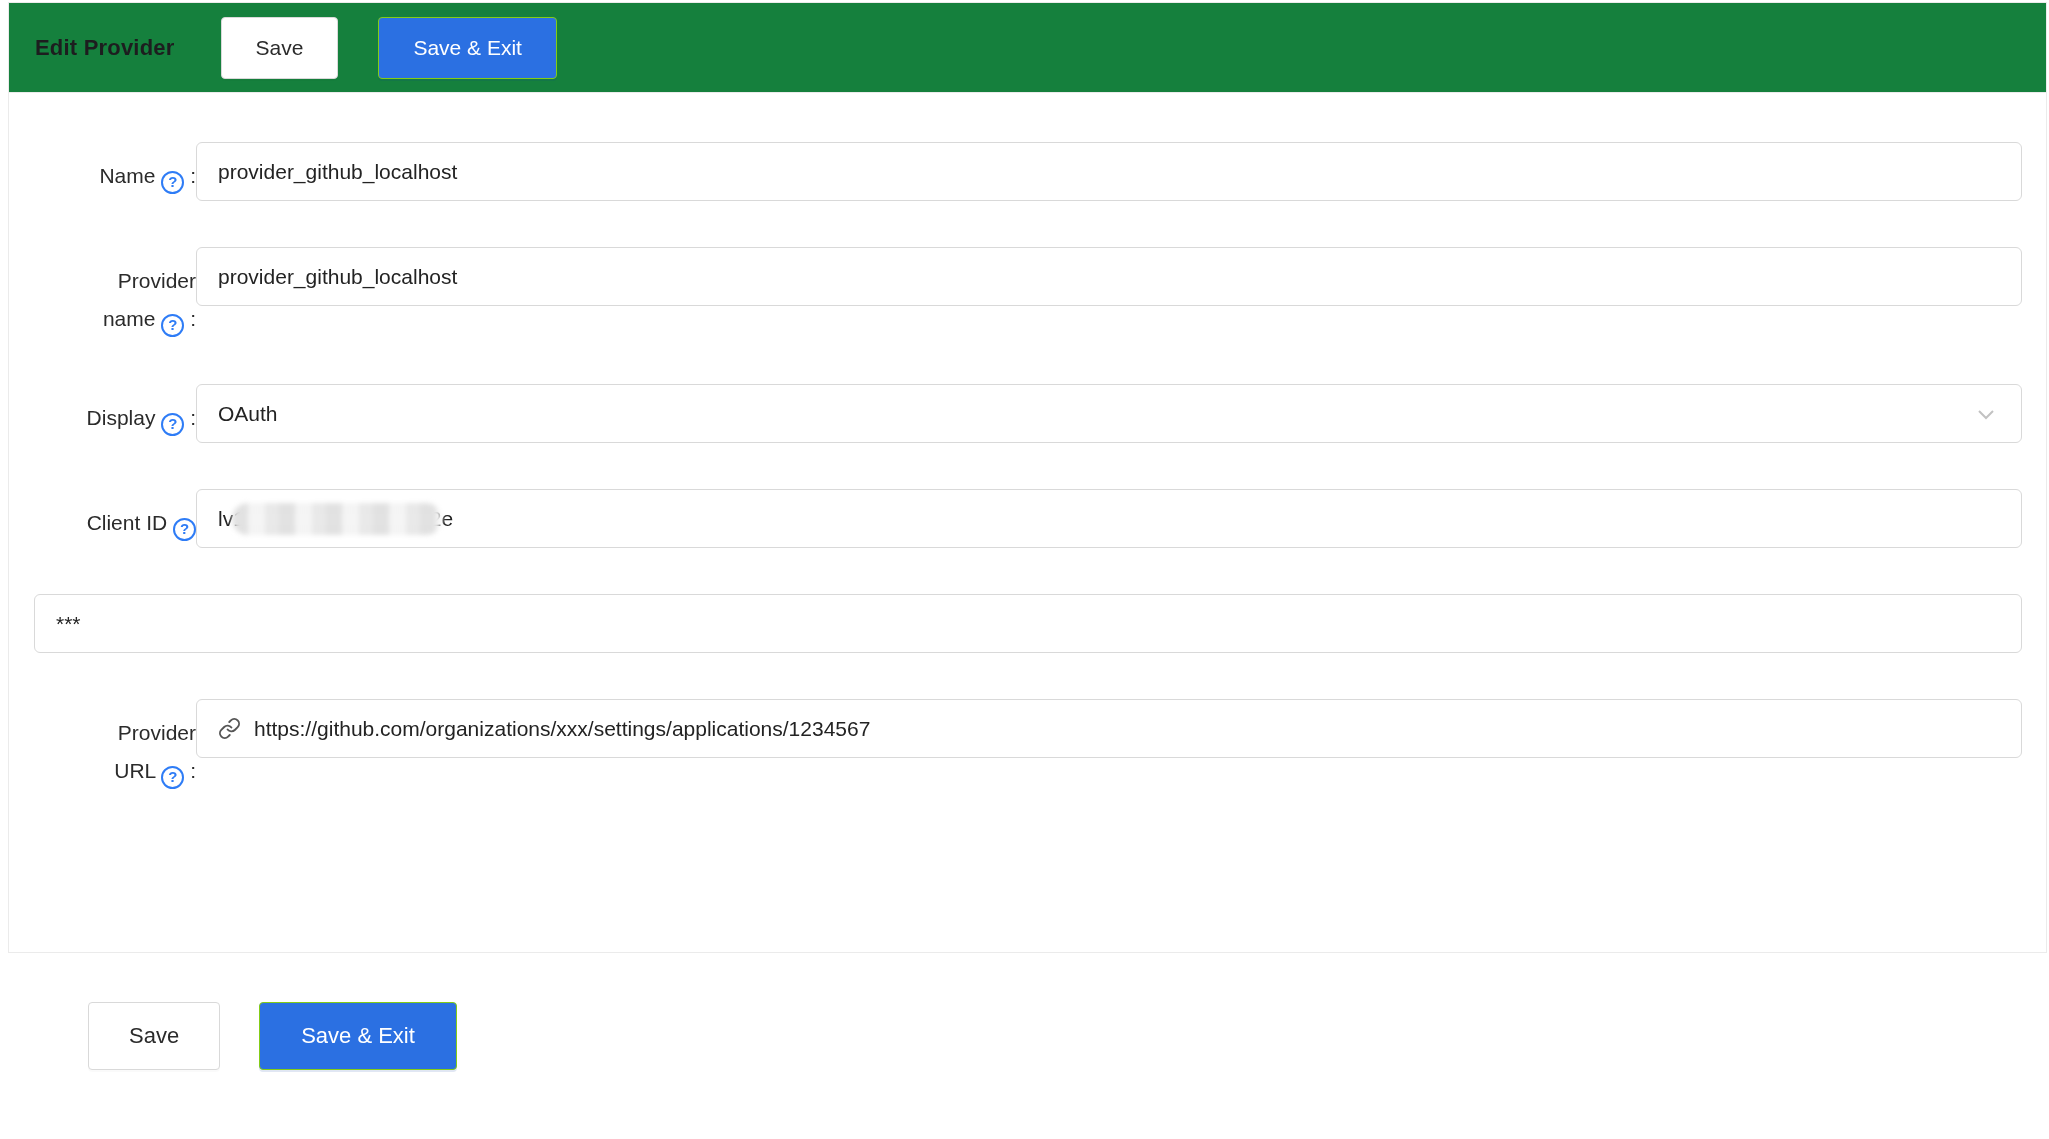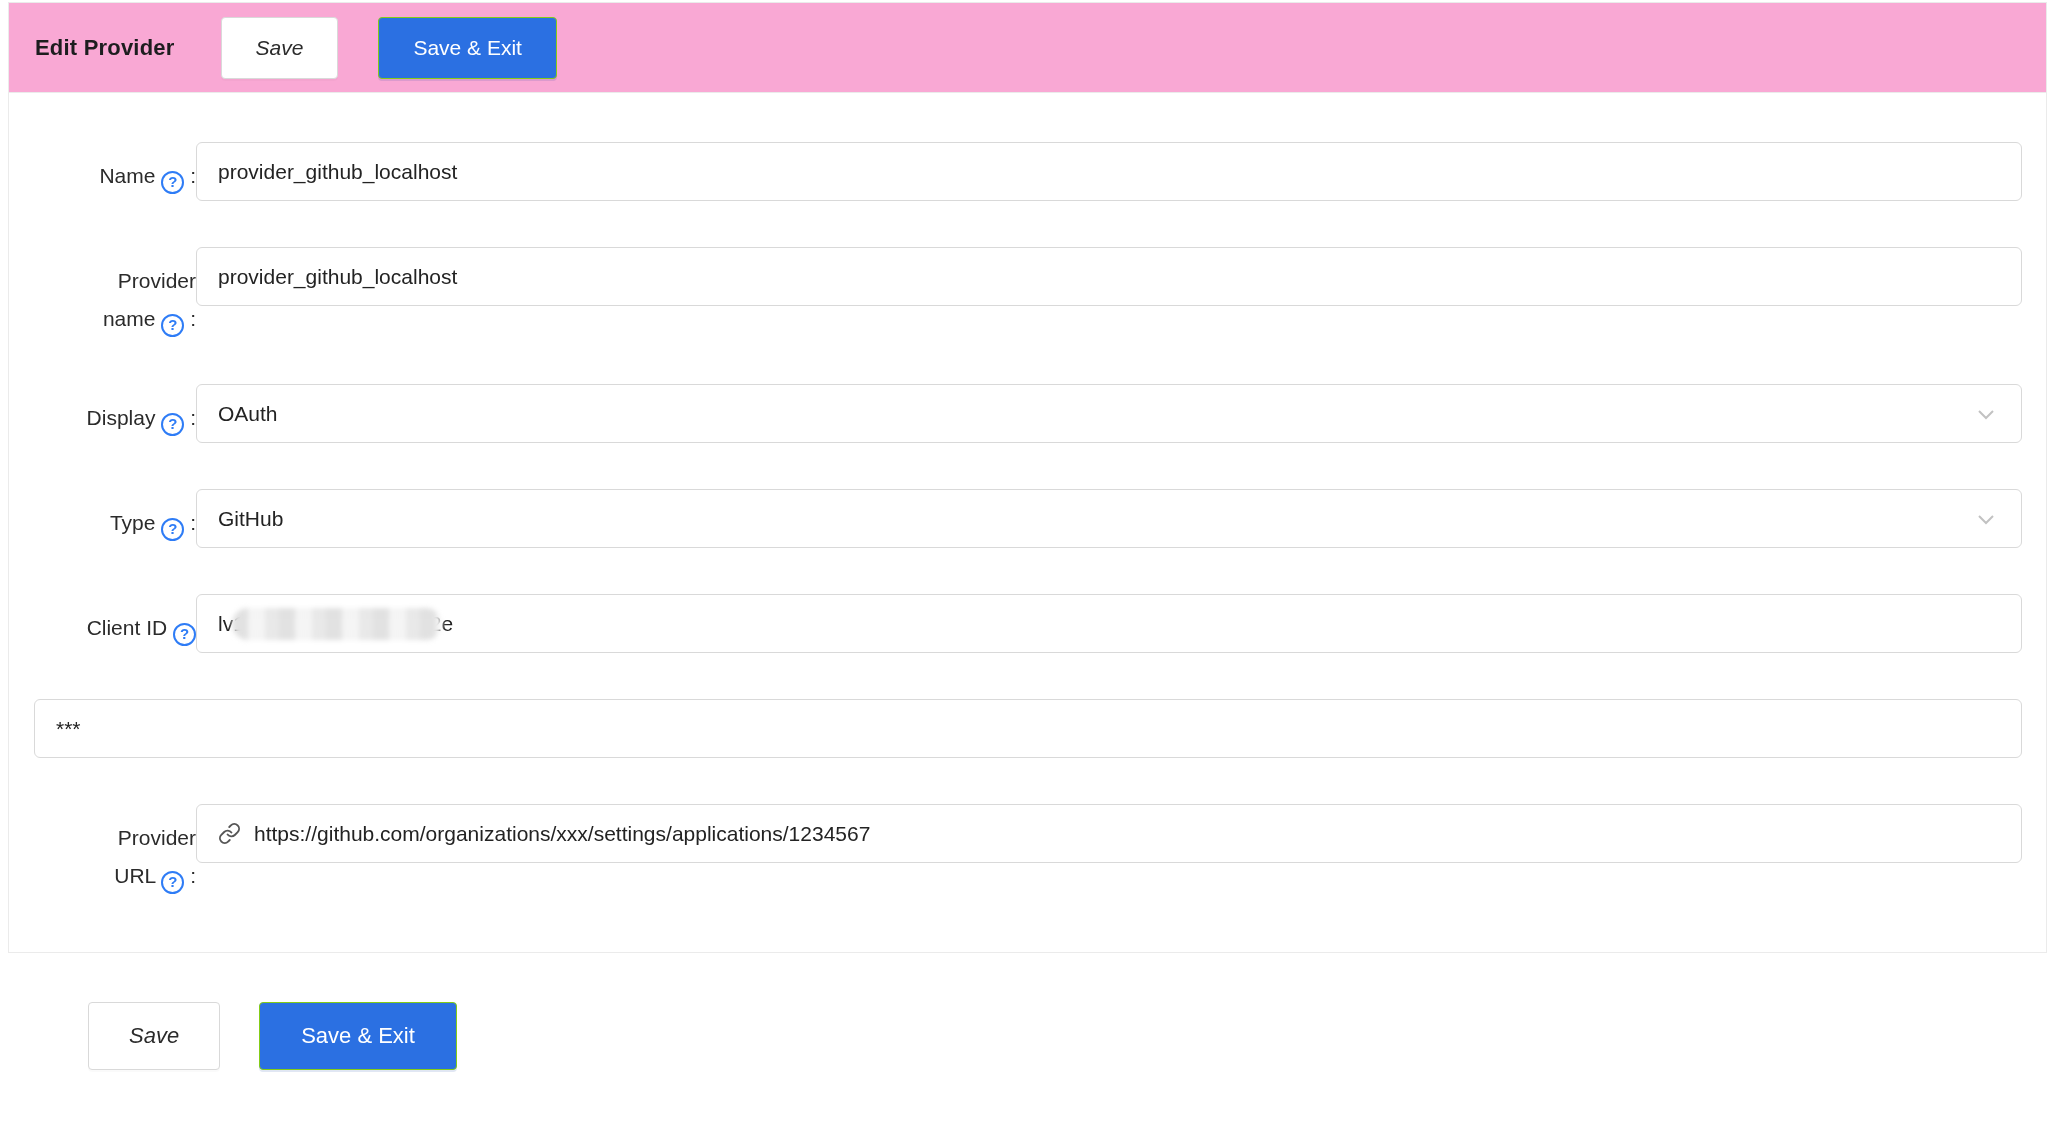--- a/index.html
+++ b/index.html
@@ -3,29 +3,29 @@
 <meta charset="utf-8">
 <style>
   * { box-sizing: border-box; }
   html,body { margin:0; padding:0; background:#ffffff; }
   body { font-family:"Liberation Sans", sans-serif; color:#2b2b2b; }
   .page { position:relative; width:2049px; height:1139px; background:#ffffff; overflow:hidden; }
 
   
   .card { position:absolute; left:8px; top:2px; width:2039px; height:951px;
           background:#ffffff; border:1px solid #ebebeb; }
-  .card-head { height:90px; background:#f9a8d4; border-bottom:1px solid #ebebeb;
+  .card-head { height:90px; background:#15803d; border-bottom:1px solid #ebebeb;
                display:flex; align-items:center; padding:0 26px; }
   .page-title { font-size:22px; font-weight:bold; color:#1d1d1f; margin-right:46px; letter-spacing:.2px; }
 
   
   .btn { font-family:inherit; font-size:21px; line-height:1; border-radius:4px; cursor:pointer;
          display:inline-flex; align-items:center; justify-content:center; }
   .btn-default { background:#ffffff; border:1px solid #d9d9d9; color:#2b2b2b;
-                 box-shadow:0 2px 0 rgba(0,0,0,0.02);font-style:italic; }
+                 box-shadow:0 2px 0 rgba(0,0,0,0.02); }
   .btn-primary { background:#2b70e2; border:1px solid #84cc16; color:#ffffff;
                  box-shadow:0 2px 0 rgba(5,60,160,0.12); }
   .btn-head { height:62px; padding:0 34px; }
   .btn-head + .btn-head { margin-left:40px; }
   .btn-foot { height:68px; font-size:22px; }
   .btn-foot.btn-default { padding:0 40px; }
   .btn-foot.btn-primary { padding:0 41px; }
 
   
   .card-body { padding:49px 24px 30px 25px; }
@@ -101,35 +101,20 @@
         <div class="control">
           <div class="select-box">
             <span>OAuth</span>
             <svg class="chevron-icon" viewBox="0 0 24 24">
               <polyline points="5 9 12 16 19 9" fill="none" stroke="#c2c2c2" stroke-width="2"></polyline>
             </svg>
           </div>
         </div>
       </div>
 
-      <div class="form-row">
-        <div class="field-label">
-          <span class="lbl-line"><span>Type</span>
-            <span class="help-icon">?</span>
-            <span>:</span></span>
-        </div>
-        <div class="control">
-          <div class="select-box">
-            <span>GitHub</span>
-            <svg class="chevron-icon" viewBox="0 0 24 24">
-              <polyline points="5 9 12 16 19 9" fill="none" stroke="#c2c2c2" stroke-width="2"></polyline>
-            </svg>
-          </div>
-        </div>
-      </div>
 
       <div class="form-row">
         <div class="field-label">
           <span class="lbl-line"><span>Client ID</span>
             <span class="help-icon">?</span></span>
         </div>
         <div class="control">
           <div class="composite-input">
             <span>lv1</span>
             <span class="blur-patch"></span>

